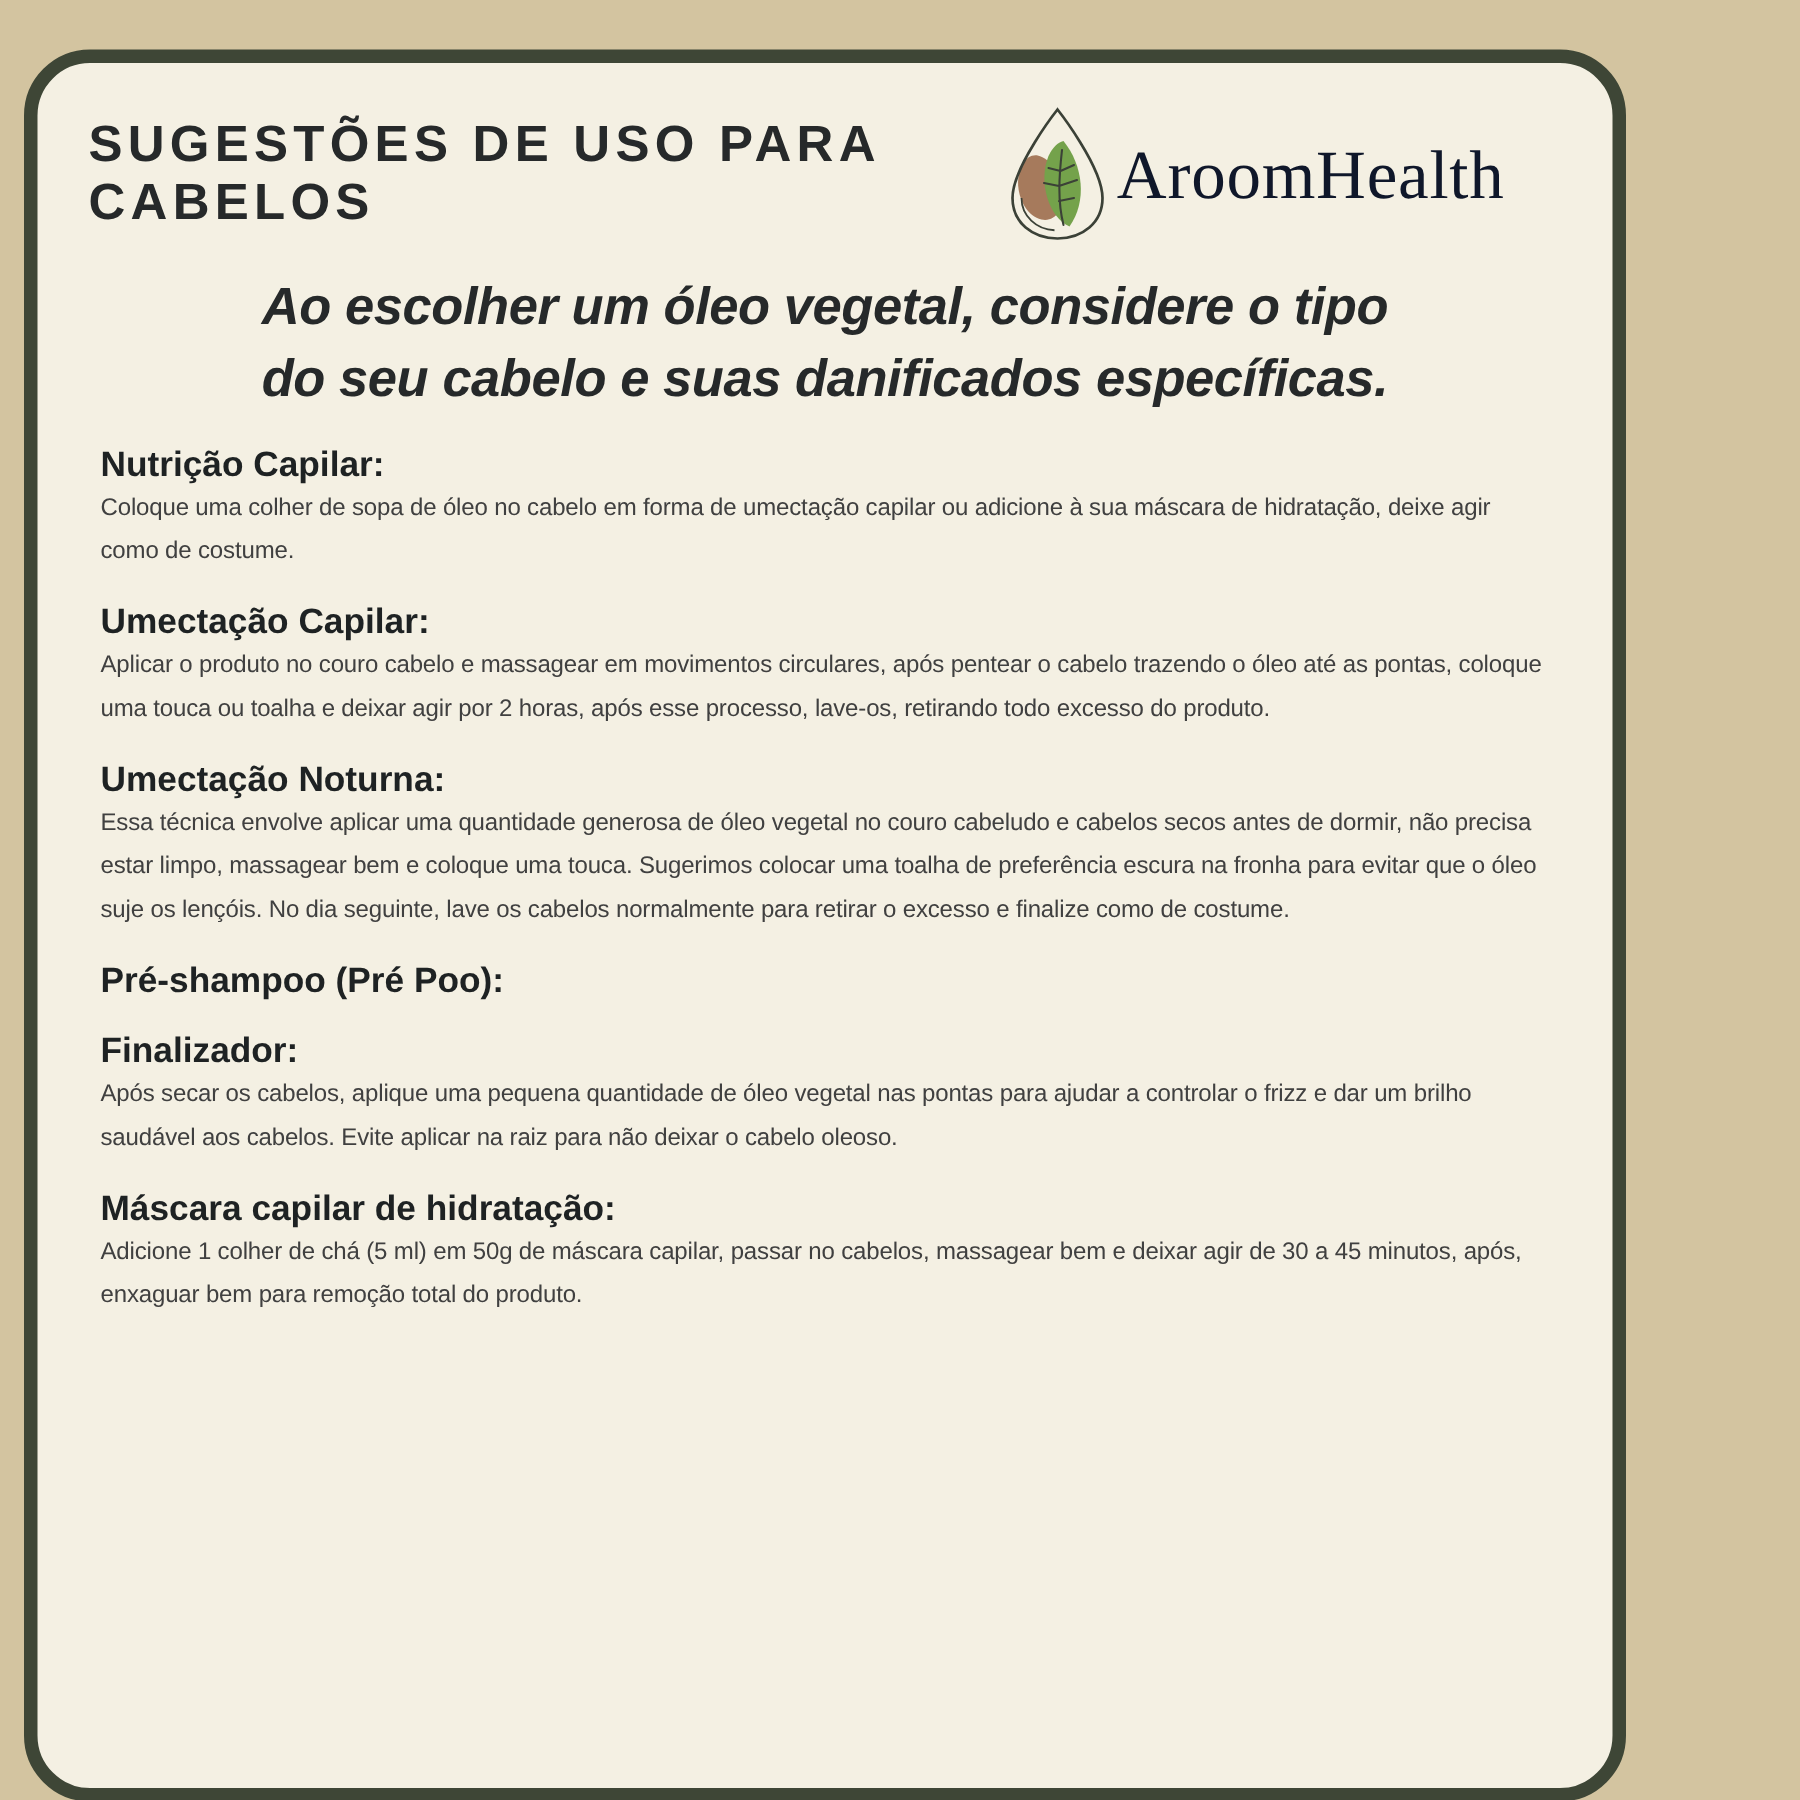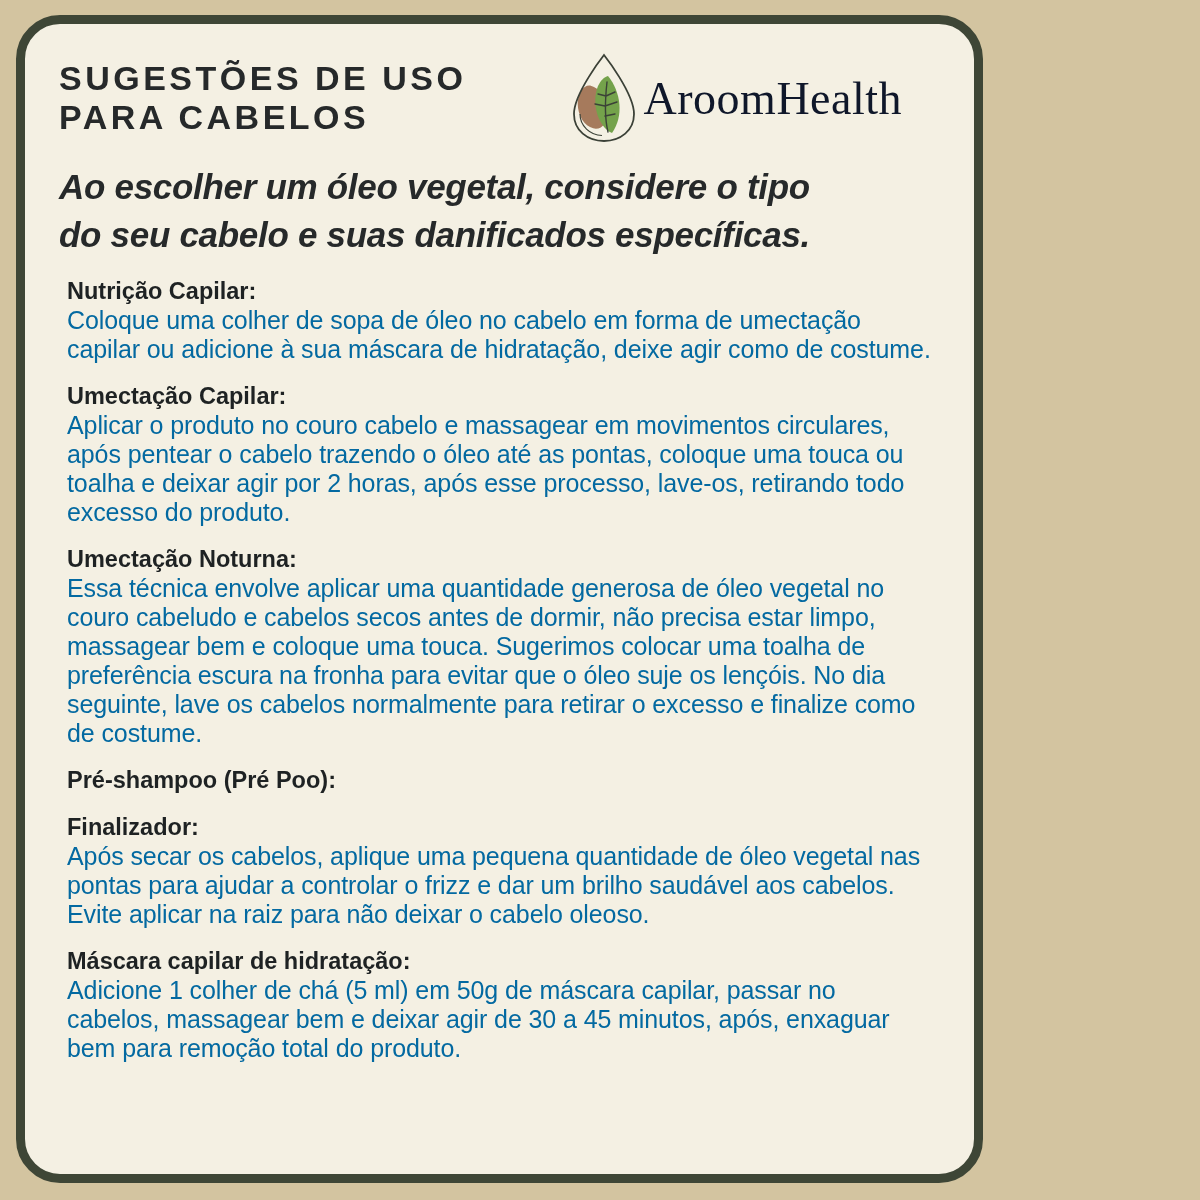--- a/index.html
+++ b/index.html
@@ -3,22 +3,22 @@
 <meta charset="utf-8">
 <style>
   * { margin: 0; padding: 0; box-sizing: border-box; }
   html, body {
     width: 1200px; height: 1200px;
     background: #d3c4a0;
     font-family: "Liberation Sans", "DejaVu Sans", sans-serif;
   }
   .card {
     position: absolute;
-    left: 16px; top: 15px;
-    width: 967px; height: 1168px;
+    left: 16px; top: 33px;
+    width: 1068px; height: 1168px;
     background: #f4f0e3;
     border: 9px solid #3e4636;
     border-radius: 44px;
     padding: 26px 34px 20px 34px;
     overflow: hidden;
   }
   .header-row {
     display: flex;
     align-items: center;
     justify-content: space-between;
@@ -39,44 +39,44 @@
   .brand-name {
     font-family: "Liberation Serif", "DejaVu Serif", serif;
     font-size: 46px;
     font-weight: 400;
     color: #0f172a;
     letter-spacing: 0.5px;
     margin-left: -6px;
   }
   .subtitle {
     margin-top: 17px;
-    text-align: left;
+    text-align: center;
     font-size: 35px;
     line-height: 48px;
     font-weight: 700;
     font-style: italic;
     color: #26292a;
     letter-spacing: -0.3px;
   }
   .sections {
     margin-top: 18px;
     padding: 0 6px 0 8px;
   }
   .section { margin-bottom: 18px; }
   .section h2 {
     font-size: 23.5px;
     line-height: 29px;
     font-weight: 700;
     color: #1e2223;
   }
   .section p {
-    font-size: 25px;
+    font-size: 16px;
     line-height: 29px;
     font-weight: 400;
-    color: #0369a1;
+    color: #404040;
     letter-spacing: -0.1px;
   }
 </style>
 </head>
 <body>
 
 <div class="card">
 
   <div class="header-row">
     <h1 class="page-title">SUGESTÕES DE USO PARA CABELOS</h1>

